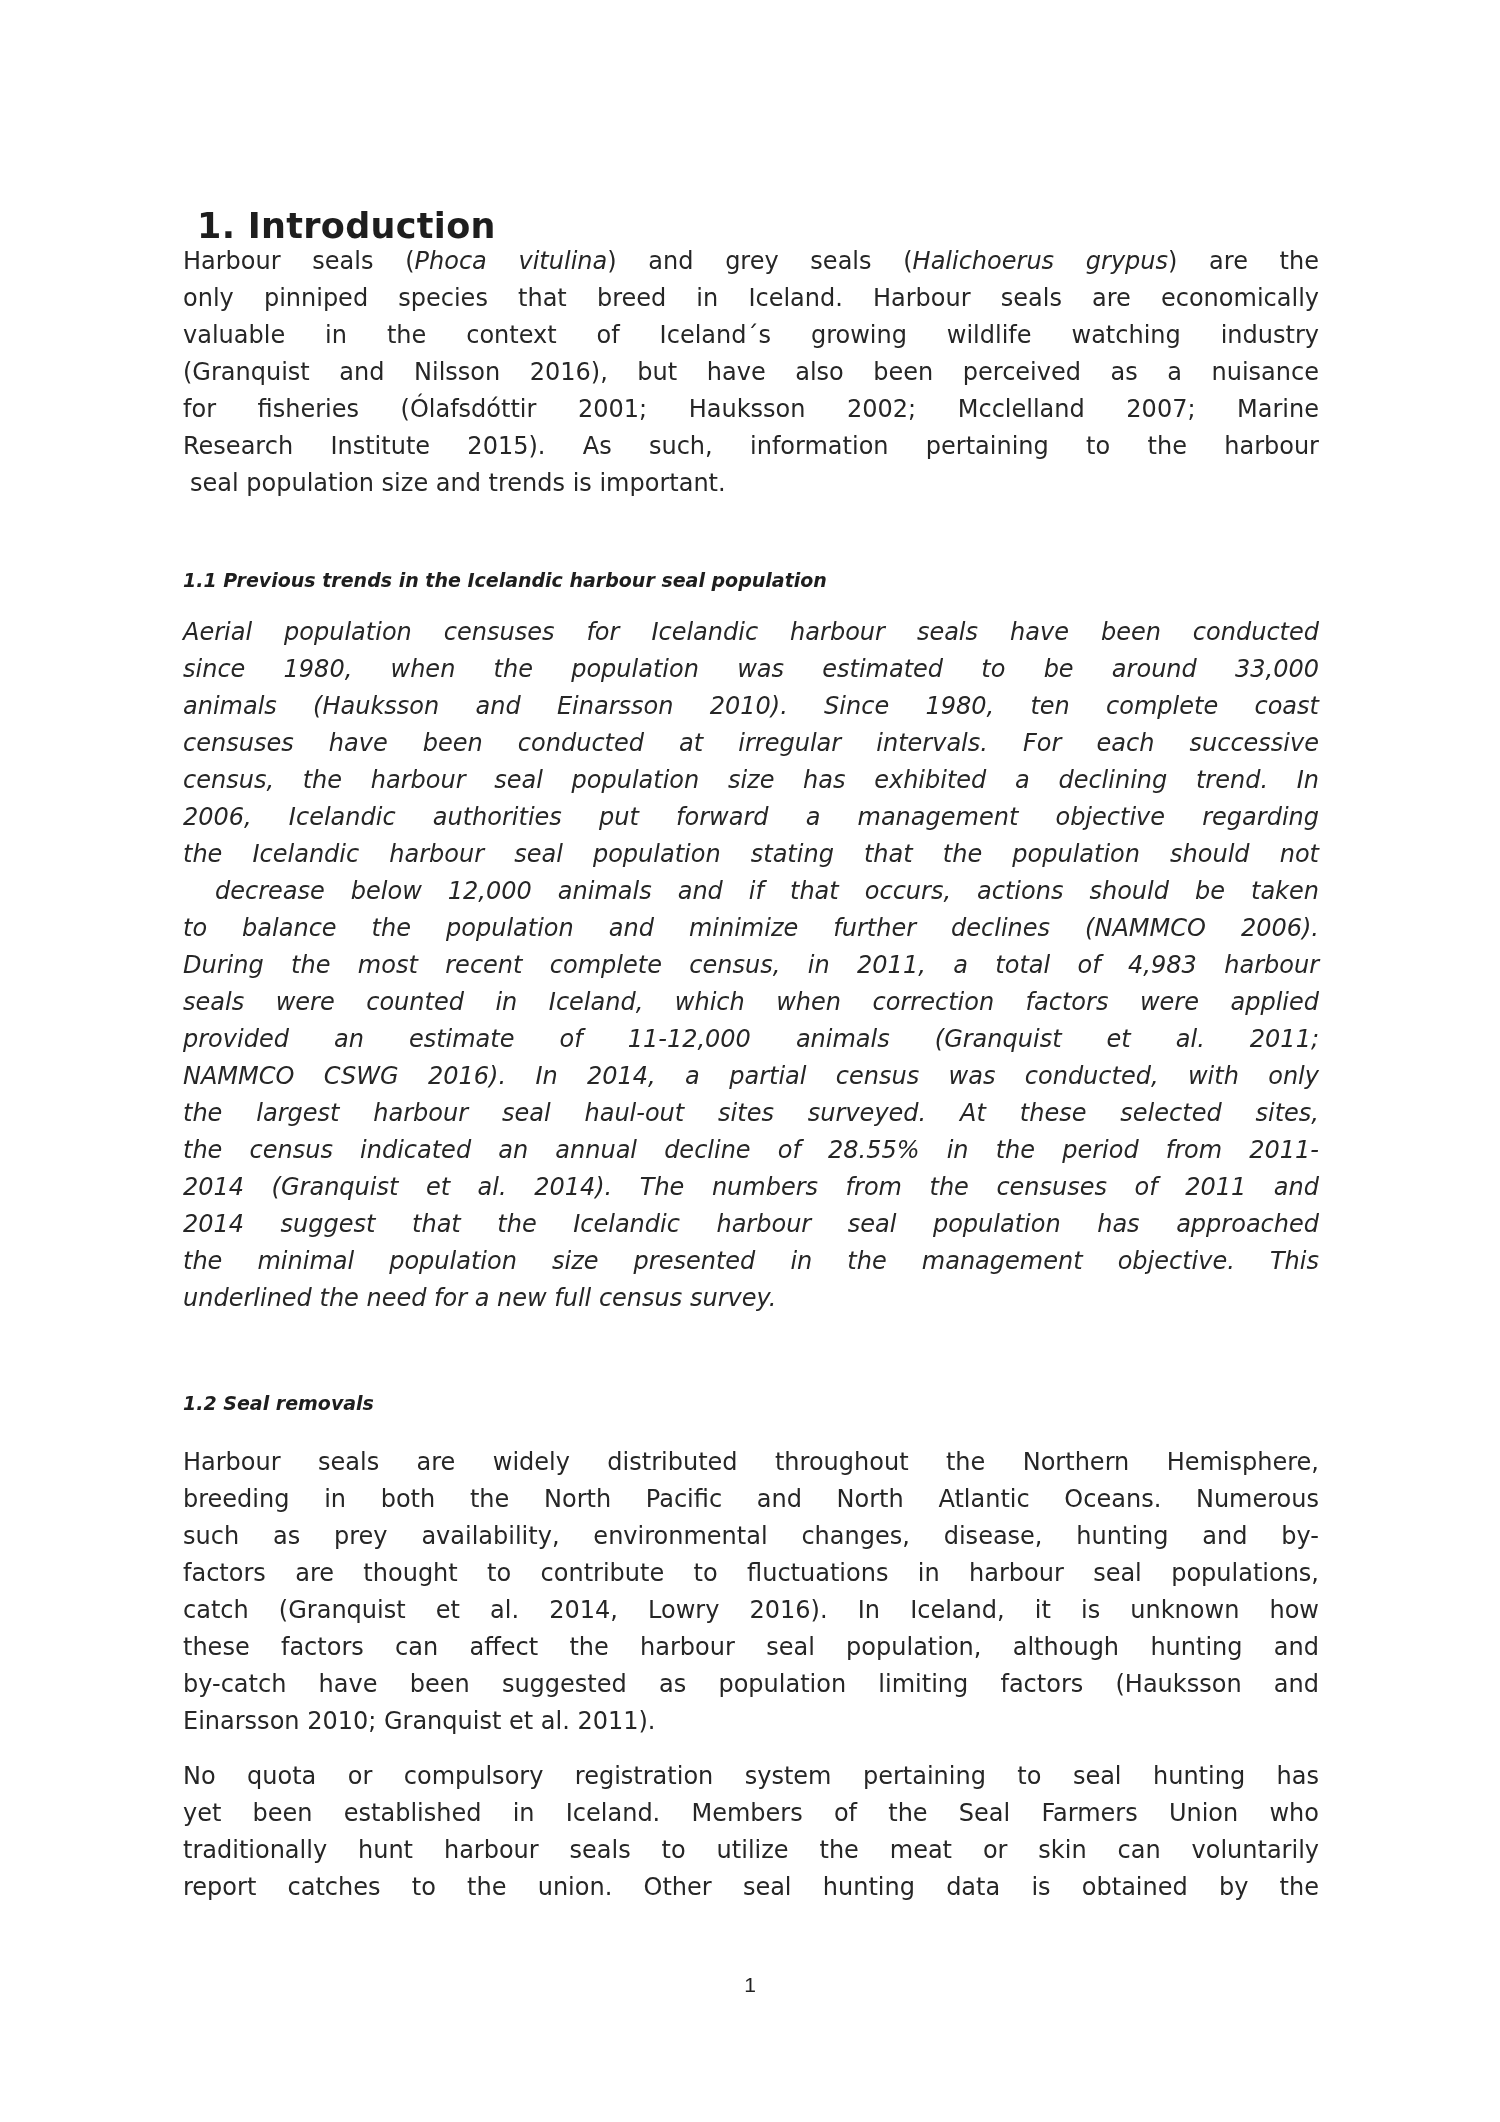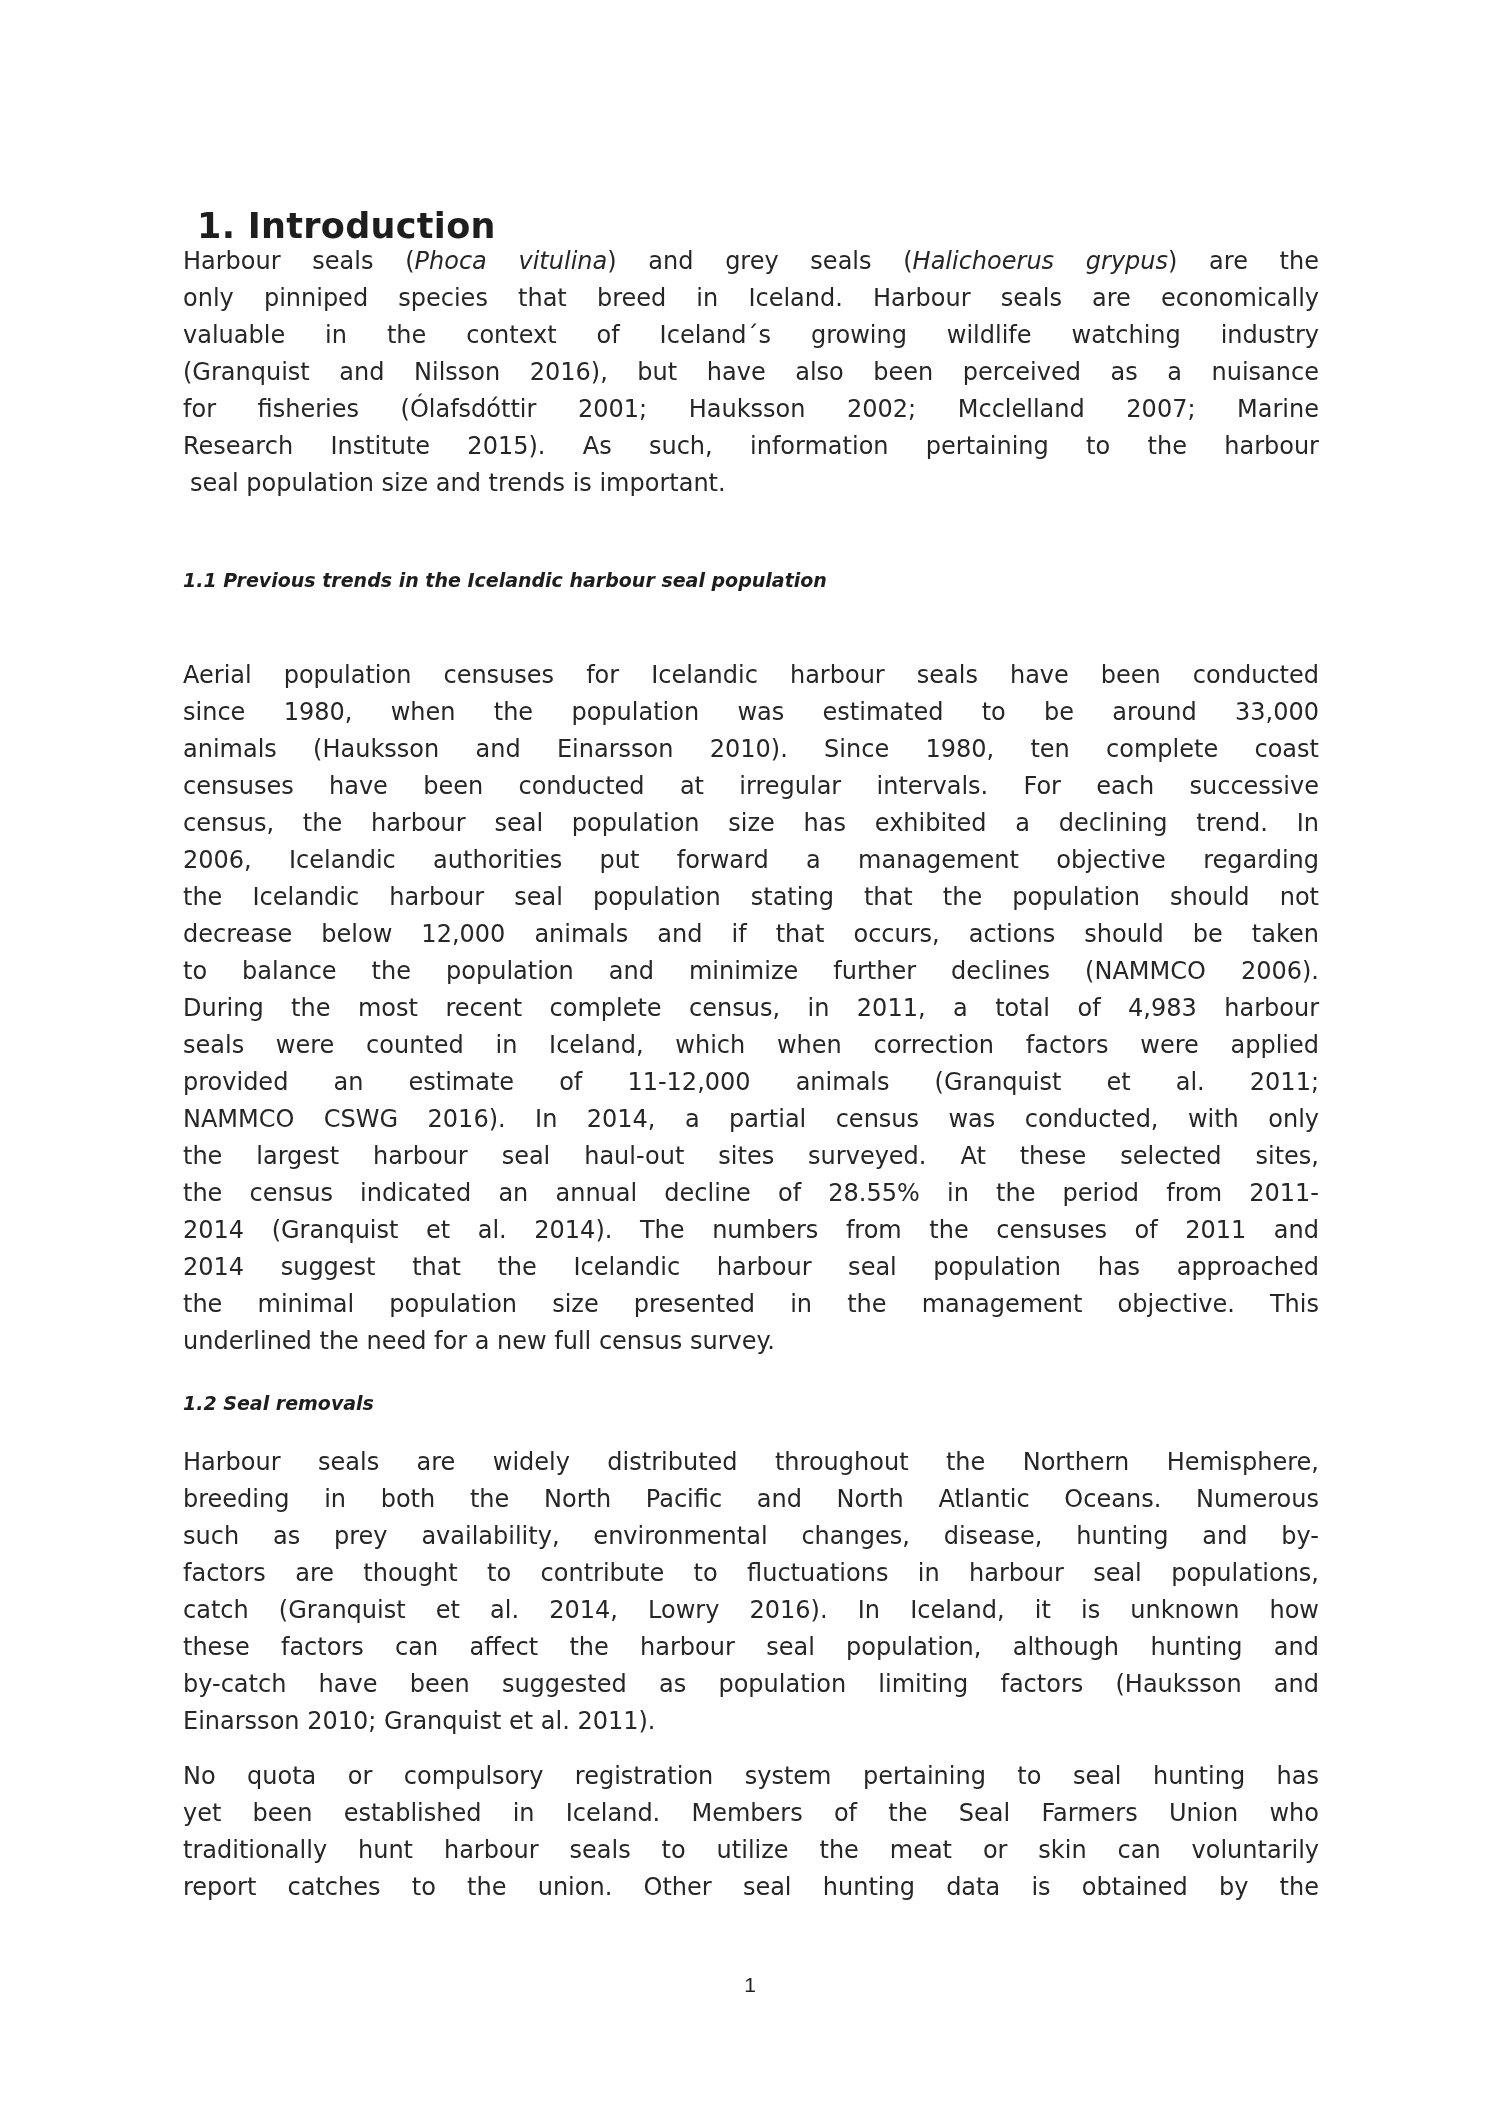--- a/index.html
+++ b/index.html
@@ -86,29 +86,29 @@
     <span class="ln" style="white-space: normal;">only pinniped species that breed in Iceland. Harbour seals are economically</span>
     <span class="ln" style="white-space: normal;">valuable in the context of Iceland´s growing wildlife watching industry</span>
     <span class="ln" style="white-space: normal;">(Granquist and Nilsson 2016), but have also been perceived as a nuisance</span>
     <span class="ln" style="white-space: normal;">for fisheries (Ólafsdóttir 2001; Hauksson 2002; Mcclelland 2007; Marine</span>
     <span class="ln" style="white-space: normal;">Research Institute 2015). As such, information pertaining to the harbour</span>
     <span class="ln last" style="white-space: normal; margin-left: 7px;">seal population size and trends is important.</span>
   </div>
 
   <h2 class="h2" style="top:569px;">1.1 Previous trends in the Icelandic harbour seal population</h2>
 
-  <div class="para" style="top:657px;">
+  <div class="para" style="top:614px;font-style:italic;">
     <span class="ln" style="white-space: normal;">Aerial population censuses for Icelandic harbour seals have been conducted</span>
     <span class="ln" style="white-space: normal;">since 1980, when the population was estimated to be around 33,000</span>
     <span class="ln" style="white-space: normal;">animals (Hauksson and Einarsson 2010). Since 1980, ten complete coast</span>
     <span class="ln" style="white-space: normal;">censuses have been conducted at irregular intervals. For each successive</span>
     <span class="ln" style="white-space: normal;">census, the harbour seal population size has exhibited a declining trend. In</span>
     <span class="ln" style="white-space: normal;">2006, Icelandic authorities put forward a management objective regarding</span>
     <span class="ln" style="white-space: normal;">the Icelandic harbour seal population stating that the population should not</span>
-    <span class="ln" style="white-space: normal;">decrease below 12,000 animals and if that occurs, actions should be taken</span>
+    <span class="ln" style="white-space: normal; margin-left: 32px;">decrease below 12,000 animals and if that occurs, actions should be taken</span>
     <span class="ln" style="white-space: normal;">to balance the population and minimize further declines (NAMMCO 2006).</span>
     <span class="ln" style="white-space: normal;">During the most recent complete census, in 2011, a total of 4,983 harbour</span>
     <span class="ln" style="white-space: normal;">seals were counted in Iceland, which when correction factors were applied</span>
     <span class="ln" style="white-space: normal;">provided an estimate of 11-12,000 animals (Granquist et al. 2011;</span>
     <span class="ln" style="white-space: normal;">NAMMCO CSWG 2016). In 2014, a partial census was conducted, with only</span>
     <span class="ln" style="white-space: normal;">the largest harbour seal haul-out sites surveyed. At these selected sites,</span>
     <span class="ln" style="white-space: normal;">the census indicated an annual decline of 28.55% in the period from 2011-</span>
     <span class="ln" style="white-space: normal;">2014 (Granquist et al. 2014). The numbers from the censuses of 2011 and</span>
     <span class="ln" style="white-space: normal;">2014 suggest that the Icelandic harbour seal population has approached</span>
     <span class="ln" style="white-space: normal;">the minimal population size presented in the management objective. This</span>

